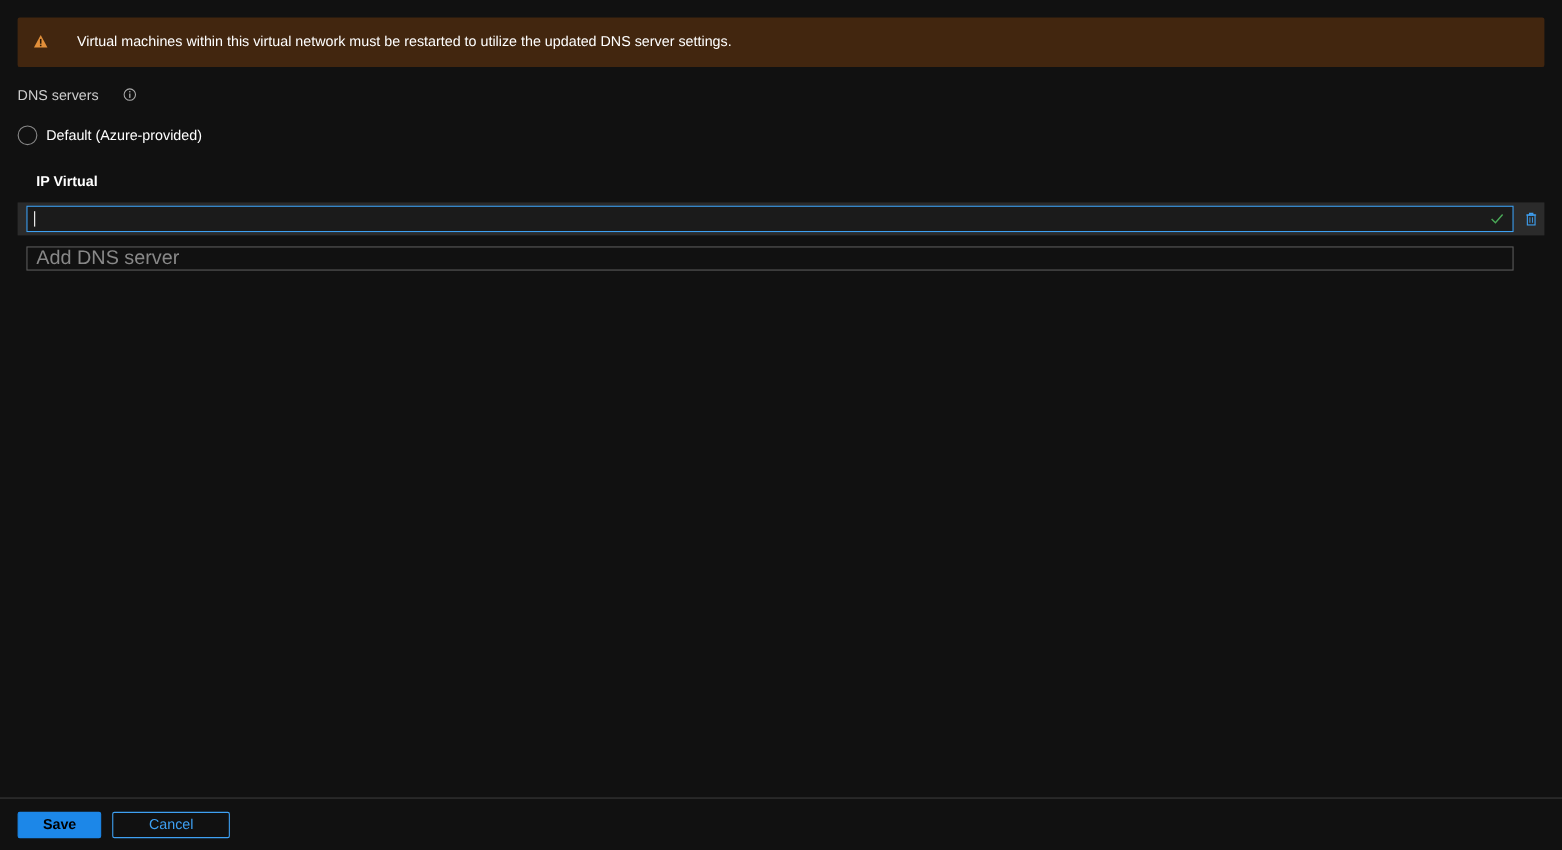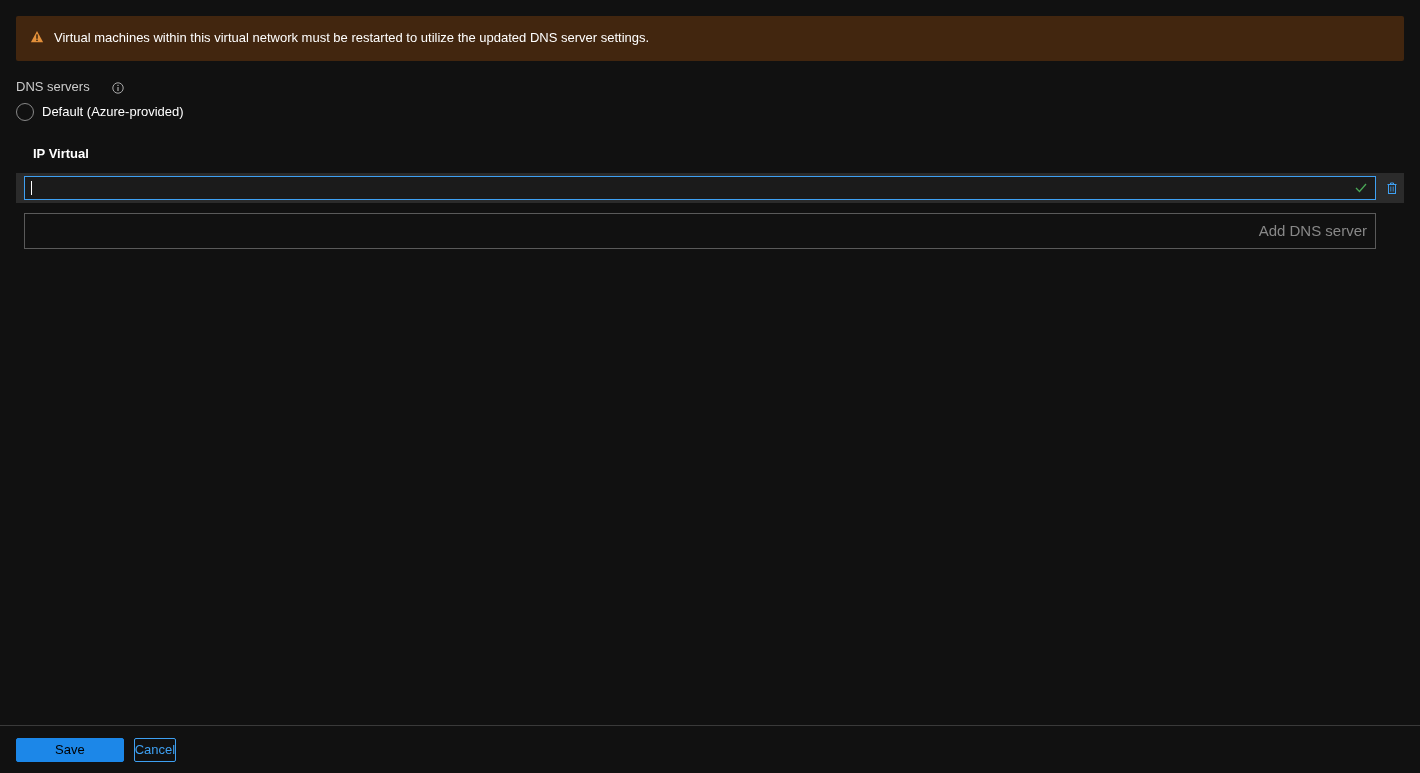--- a/index.html
+++ b/index.html
@@ -23,43 +23,43 @@
       padding: 16px;
       height: calc(100% - 48px);
       overflow-y: auto;
     }
 
     .warning-banner {
       background: #42260f;
       border-radius: 2px;
       padding: 14px 14px;
       display: flex;
-      align-items: flex-start;
-      gap: 10px;
+      align-items: center;
+      gap: 26px;
       margin-bottom: 18px;
     }
 
     .warning-icon {
       width: 14px;
       height: 14px;
       flex-shrink: 0;
       display: flex;
       align-items: center;
       justify-content: center;
     }
 
     .warning-text {
       color: #ffffff;
       font-size: 13px;
       line-height: 1.3;
     }
 
     .field-label-row {
       display: flex;
-      align-items: flex-end;
+      align-items: center;
       gap: 22px;
       margin-bottom: 8px;
     }
 
     .field-label {
       color: #cccccc;
       font-size: 13px;
     }
 
     .info-icon {
@@ -76,20 +76,21 @@
       gap: 6px;
       margin-bottom: 24px;
     }
 
     .radio-option {
       display: flex;
       align-items: center;
       gap: 8px;
       cursor: pointer;
       height: 20px;
+      margin-top: 11px;
     }
 
     .radio-circle {
       width: 18px;
       height: 18px;
       border-radius: 50%;
       border: 1px solid #888888;
       display: flex;
       align-items: center;
       justify-content: center;
@@ -186,27 +187,26 @@
 
     .dns-add-row {
       padding-left: 8px;
     }
 
     .dns-add-input {
       width: 100%;
       max-width: calc(100% - 28px);
       background: transparent;
       border: 1px solid #5a5a5a;
-      height: 36px;
+      height: 22px;
       padding: 0 8px;
       color: #ffffff;
-      font-size: 15px;
+      font-size: 18px;
       outline: none;
       font-family: inherit;
-      text-align: right;
     }
 
     .dns-add-input::placeholder {
       color: #888888;
     }
 
     .footer {
       position: absolute;
       bottom: 0;
       left: 0;
@@ -215,36 +215,36 @@
       border-top: 1px solid #3a3a3a;
       display: flex;
       align-items: center;
       padding: 0 16px;
       gap: 10px;
       background: #111111;
     }
 
     .btn {
       height: 24px;
-      padding: 0 0;
+      padding: 0 32px;
       font-size: 13px;
       border-radius: 2px;
       cursor: pointer;
       font-family: inherit;
       display: inline-flex;
       align-items: center;
       justify-content: center;
     }
 
     .btn-primary {
       background: #1c87e8;
       color: #000000;
       border: 1px solid #1c87e8;
-      font-weight: 400;
-      padding: 0 38px;
+      font-weight: 700;
+      padding: 0 22px;
     }
 
     .btn-secondary {
       background: transparent;
       color: #3ea0f2;
       border: 1px solid #3ea0f2;
     }
   </style>
 </head>
 <body>

